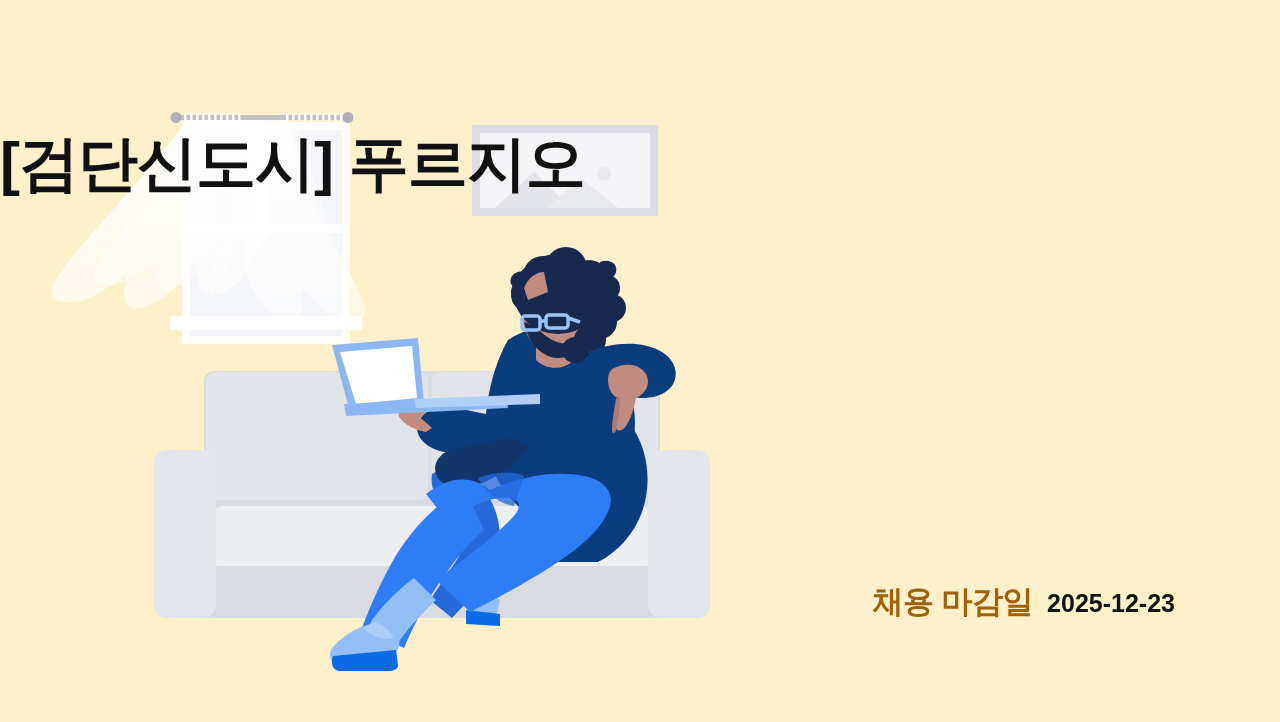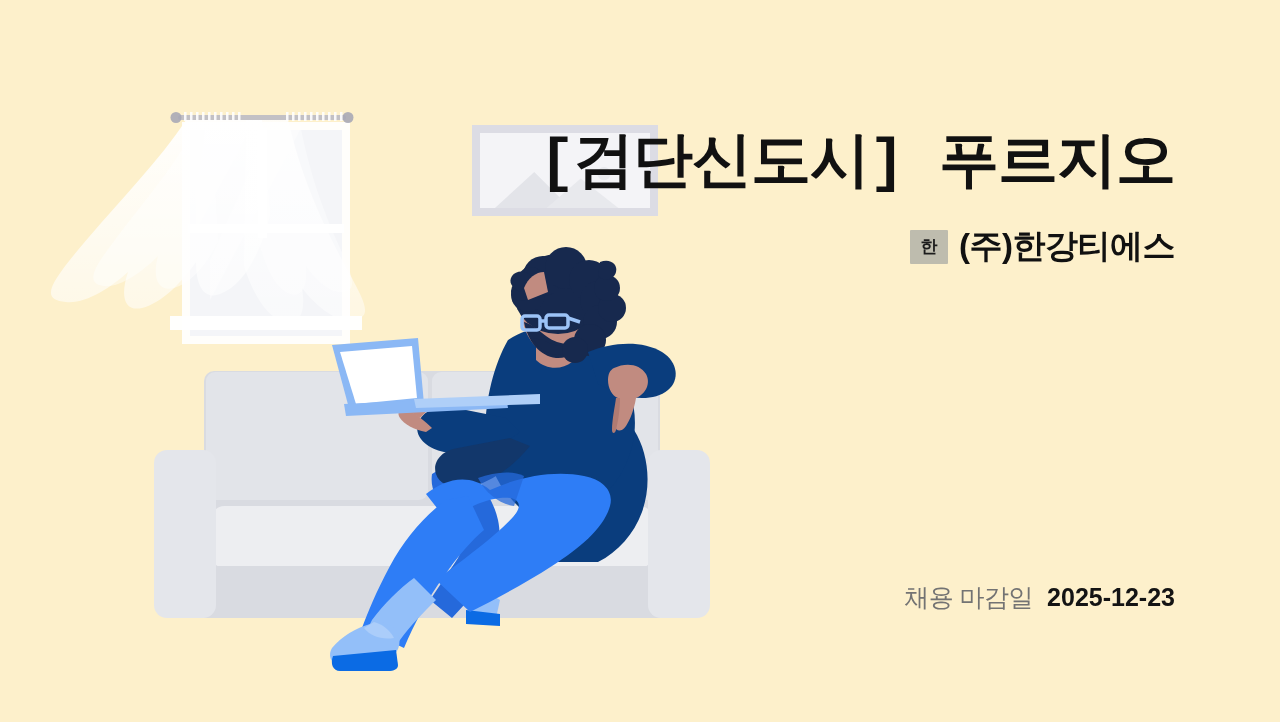--- a/index.html
+++ b/index.html
@@ -44,22 +44,20 @@
     height: 722px;
     pointer-events: none;
   }
   .text-layer > * { pointer-events: auto; }
 
   .title-row {
     position: absolute;
     left: 0;
     top: 132px;
     width: 1175px;
-    text-align: right;
-    font-family: Liberation Mono, monospace;
   }
   .job-title {
     display: inline-block;
     font-size: 60px;
     font-weight: 700;
     letter-spacing: -1px;
     color: #111111;
     line-height: 1.08;
     white-space: nowrap;
   }
@@ -125,23 +123,23 @@
 
   .deadline-row {
     position: absolute;
     left: 0;
     top: 581px;
     width: 1175px;
     text-align: right;
     white-space: nowrap;
   }
   .deadline-label {
-    font-size: 25px;
-    font-weight: 400;
-    color: #737373;
+    font-size: 31px;
+    font-weight: 700;
+    color: #a16207;
     letter-spacing: -0.5px;
   }
   .deadline-date {
     font-size: 25px;
     font-weight: 700;
     color: #141414;
     margin-left: 14px;
     letter-spacing: 0px;
   }
 </style>
@@ -365,22 +363,19 @@
       </svg>
     </div>
   </div>
 
   <div class="text-layer">
 
     <div class="title-row">
       <span class="job-title">[검단신도시]  푸르지오</span>
     </div>
 
-    <div class="company-row">
-      <span class="company-badge">한</span><span class="company-name">(주)한강티에스</span>
-    </div>
 
     <div class="deadline-row">
       <span class="deadline-label">채용 마감일</span><span class="deadline-date">2025-12-23</span>
     </div>
 
   </div>
 </div>
 
 </body></html>

